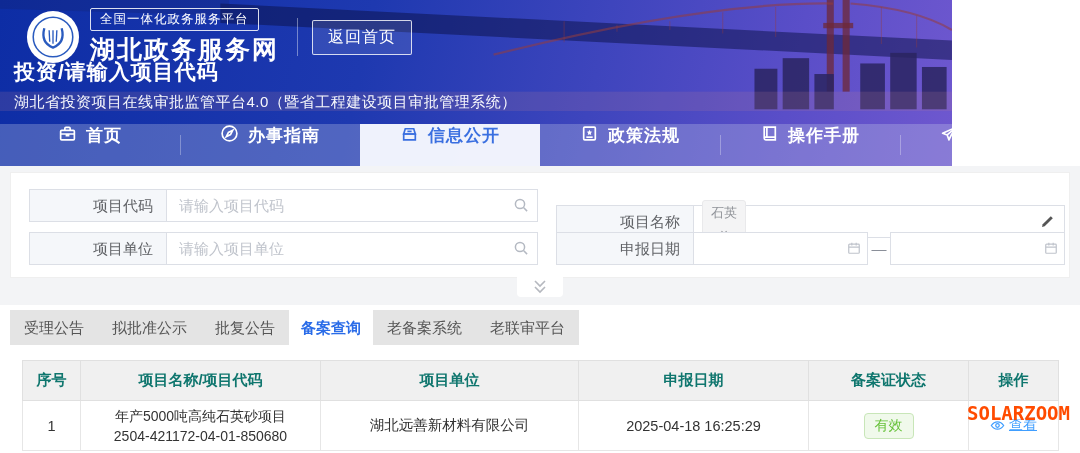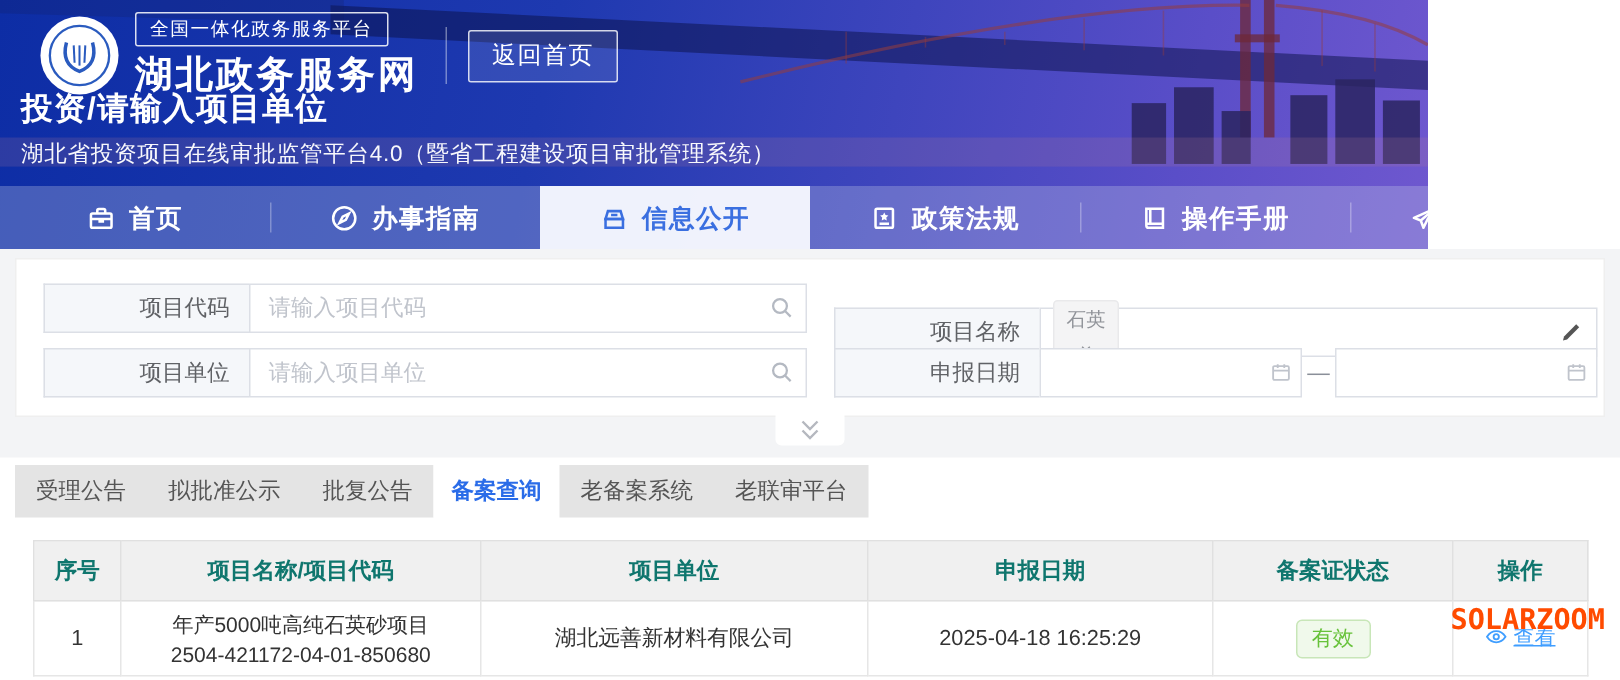--- a/index.html
+++ b/index.html
@@ -18,21 +18,21 @@
   .brand-name { color:#fff; font-size:25px; font-weight:bold; letter-spacing:2px; margin-top:2px; }
   .hero-divider { width:1px; height:38px; background:rgba(255,255,255,.4); margin:0 14px 0 18px; }
   .back-btn { border:1px solid rgba(255,255,255,.8); background:rgba(255,255,255,.10); color:#fff;
               font-size:16px; padding:6px 15px; border-radius:2px; cursor:pointer; letter-spacing:1px; }
   .page-title { position:absolute; left:14px; top:58px; color:#fff; font-size:21px; font-weight:bold; letter-spacing:1px; }
   .page-subtitle { position:absolute; left:14px; top:93px; color:rgba(255,255,255,.96); font-size:15px; letter-spacing:.5px; }
 
   
   .navbar { position:absolute; left:0; bottom:0; width:1080px; height:42px; display:flex;
             background:rgba(198,206,232,.30); }
-  .nav-item { flex:1 1 0; display:flex; align-items:center; justify-content:center; gap:9px;
+  .nav-item { flex:1 1 0; display:flex; justify-content:center; gap:9px;
               color:#fff; font-size:17px; font-weight:bold; cursor:pointer; position:relative; letter-spacing:1px; }
   .nav-item + .nav-item::before { content:""; position:absolute; left:0; top:11px; width:1px; height:20px;
               background:rgba(255,255,255,.30); }
   .nav-item.active { background:rgba(248,250,255,.95); color:#3a6fe0; }
   .nav-item.active::before, .nav-item.active + .nav-item::before { display:none; }
   .nav-ic { width:19px; height:19px; display:block; }
 
   
   .gray-section { position:relative; width:1080px; height:139px; background:#f3f4f6; }
   .form-panel { position:absolute; left:10px; top:6px; width:1060px; height:106px; background:#fff; border:1px solid #efefef; }
@@ -121,21 +121,21 @@
       <line x1="32" y1="21" x2="31.4" y2="33" stroke="#2a5bbf" stroke-width="1.4"></line>
     </svg>
     <div class="brand">
       <span class="brand-badge">全国一体化政务服务平台</span>
       <div class="brand-name">湖北政务服务网</div>
     </div>
     <div class="hero-divider"></div>
     <button class="back-btn">返回首页</button>
   </div>
 
-  <div class="page-title">投资/请输入项目单位</div>
+  <div class="page-title">投资/请输入项目代码</div>
   <div class="page-subtitle">湖北省投资项目在线审批监管平台4.0（暨省工程建设项目审批管理系统）</div>
 
   <div class="navbar">
     <div class="nav-item">
       <svg class="nav-ic" viewBox="0 0 18 18" fill="none" stroke="currentColor" stroke-width="1.6">
         <rect x="2.5" y="6" width="13" height="9" rx="1"></rect>
           <path d="M6.5 6V4.2a1 1 0 011-1h3a1 1 0 011 1V6M2.5 9.5h13M8 9v2h2V9"></path>
       </svg>
       <span>首页</span>
     </div>

